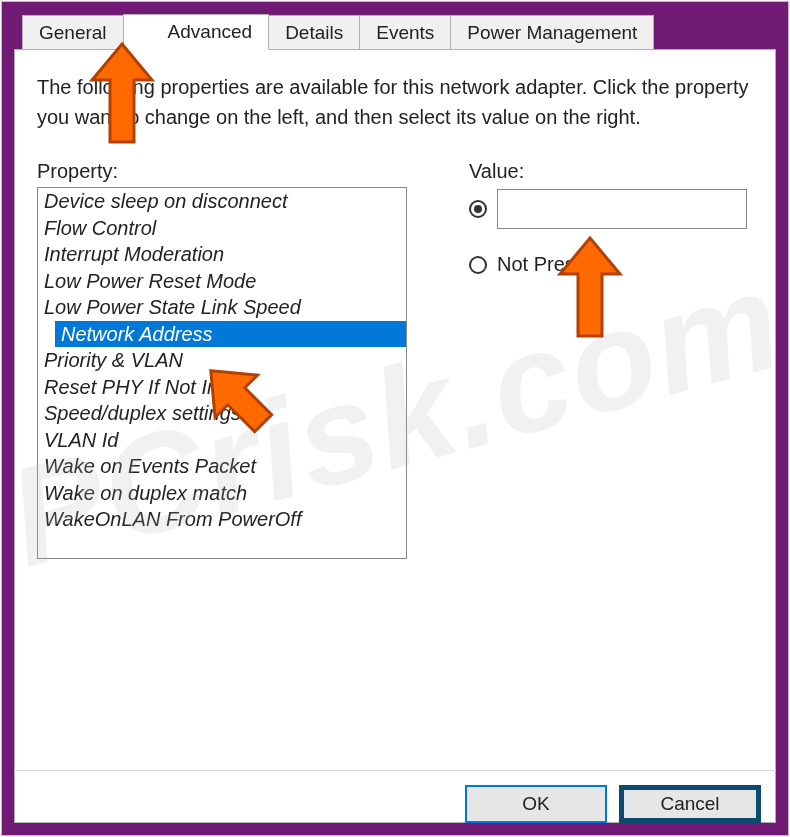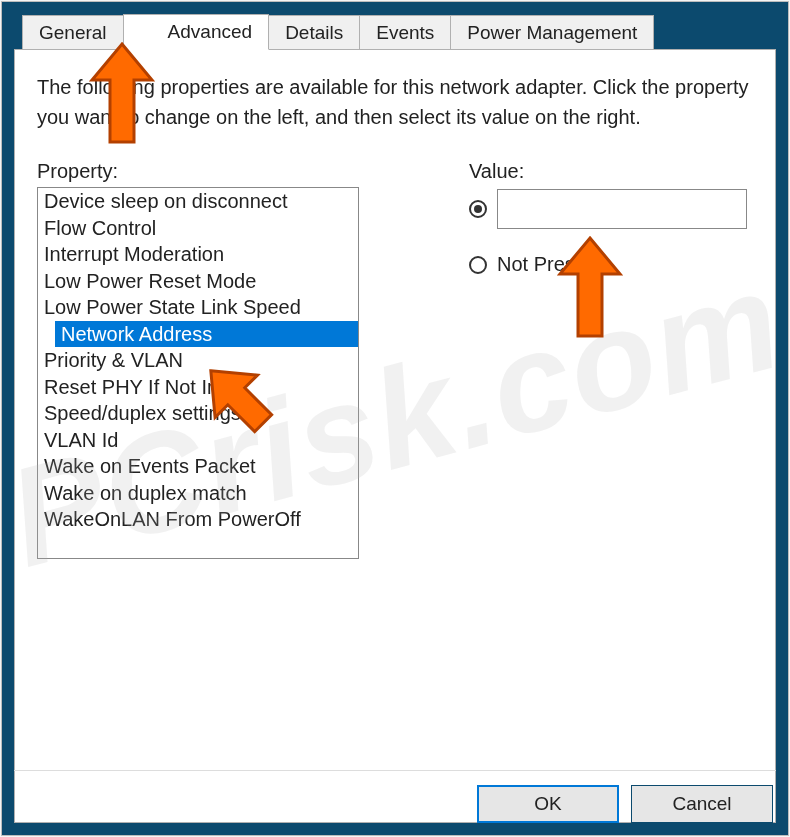--- a/index.html
+++ b/index.html
@@ -6,21 +6,21 @@
     body {
       font-family: "Segoe UI", Tahoma, Arial, sans-serif;
       font-size: 19px;
       background: #f5f5f5;
       width: 790px;
       height: 837px;
       position: relative;
       color: #222;
     }
     .dialog {
-      background: #0c4a6e;
+      background: #701a75;
       border: 1px solid #bdbdbd;
       width: 788px;
       height: 835px;
       margin: 1px;
       position: relative;
       display: flex;
       flex-direction: column;
     }
     .tabs {
       display: flex;
@@ -64,24 +64,25 @@
     }
     .property-col { flex: 0 0 380px; }
     .value-col { flex: 1; padding-left: 20px; }
     .section-label {
       font-size: 20px;
       margin-bottom: 4px;
       display: block;
     }
     .property-list {
       border: 1px solid #888;
-      width: 322px;
+      width: 370px;
       height: 372px;
       overflow: hidden;
       background: #fff;
+      font-style: italic;
     }
     .property-item {
       padding: 0 6px;
       font-size: 20px;
       line-height: 26.5px;
       height: 26.5px;
       white-space: nowrap;
       cursor: pointer;
     }
     .property-item.selected {
@@ -114,28 +115,28 @@
       width: 250px;
       height: 40px;
       border: 1px solid #888;
       font-size: 18px;
       padding: 0 6px;
     }
     .radio-label { font-size: 20px; }
     .button-row {
       position: absolute;
       bottom: 12px;
-      right: 15px;
+      right: 27px;
       display: flex;
       gap: 12px;
     }
     .btn {
       width: 142px;
       height: 38px;
-      border: 1px solid #0c4a6e;
+      border: 5px solid #0c4a6e;
       background: #e6e6e6;
       font-size: 19px;
       cursor: pointer;
       display: inline-flex;
       align-items: center;
       justify-content: center;
     }
     .btn.default {
       border: 2px solid #0078d7;
       background: #e6e6e6;

